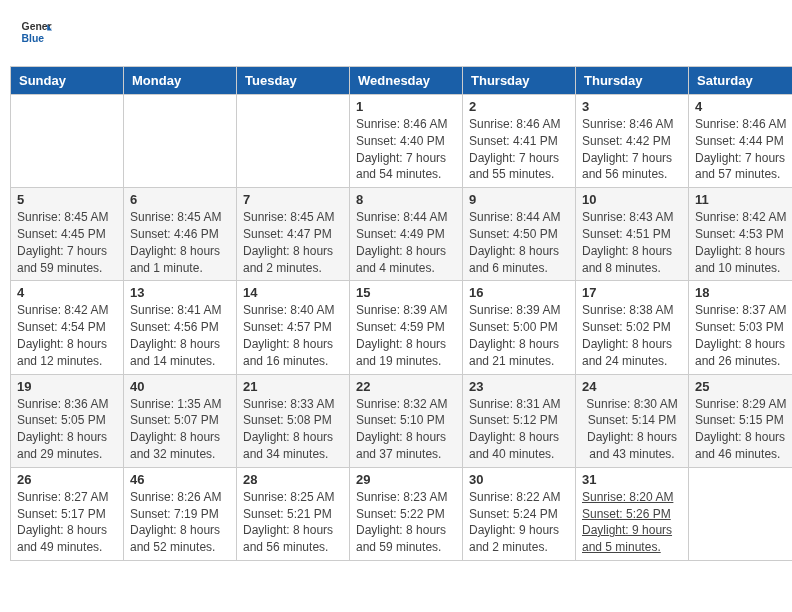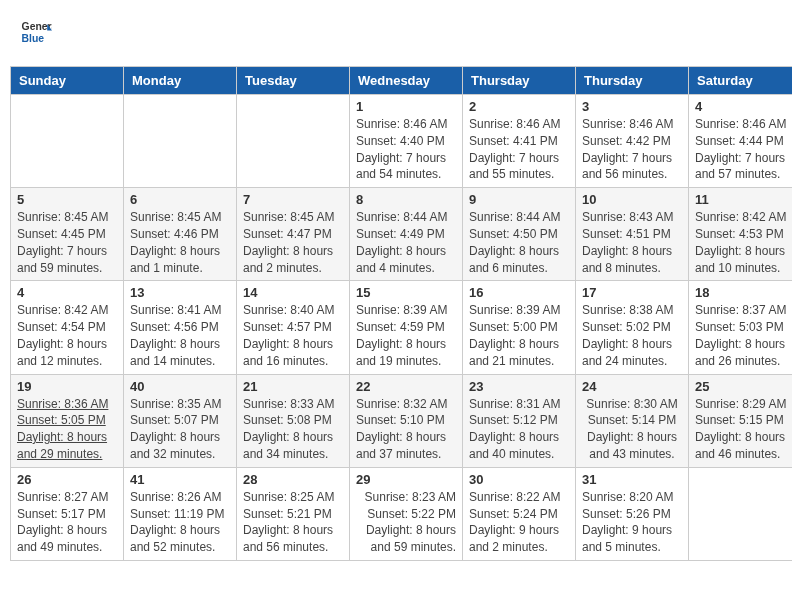--- a/index.html
+++ b/index.html
@@ -188,28 +188,28 @@
           <span class="day-num">18</span>
           <div class="day-info" style="white-space: pre-line;">Sunrise: 8:37 AM
 Sunset: 5:03 PM
 Daylight: 8 hours
 and 26 minutes.</div>
         </td>
       </tr>
       <tr>
         <td>
           <span class="day-num">19</span>
-          <div class="day-info" style="white-space: pre-line; text-decoration: underline;">Sunrise: 8:36 AM
+          <div class="day-info" style="white-space: pre-line;">Sunrise: 8:36 AM
 Sunset: 5:05 PM
 Daylight: 8 hours
 and 29 minutes.</div>
         </td>
         <td>
           <span class="day-num">40</span>
-          <div class="day-info" style="white-space: pre-line;">Sunrise: 8:35 AM
+          <div class="day-info" style="white-space: pre-line;">Sunrise: 1:35 AM
 Sunset: 5:07 PM
 Daylight: 8 hours
 and 32 minutes.</div>
         </td>
         <td>
           <span class="day-num">21</span>
           <div class="day-info" style="white-space: pre-line;">Sunrise: 8:33 AM
 Sunset: 5:08 PM
 Daylight: 8 hours
 and 34 minutes.</div>
@@ -245,50 +245,50 @@
       </tr>
       <tr>
         <td>
           <span class="day-num">26</span>
           <div class="day-info" style="white-space: pre-line;">Sunrise: 8:27 AM
 Sunset: 5:17 PM
 Daylight: 8 hours
 and 49 minutes.</div>
         </td>
         <td>
-          <span class="day-num">41</span>
+          <span class="day-num">46</span>
           <div class="day-info" style="white-space: pre-line;">Sunrise: 8:26 AM
-Sunset: 11:19 PM
+Sunset: 7:19 PM
 Daylight: 8 hours
 and 52 minutes.</div>
         </td>
         <td>
           <span class="day-num">28</span>
           <div class="day-info" style="white-space: pre-line;">Sunrise: 8:25 AM
 Sunset: 5:21 PM
 Daylight: 8 hours
 and 56 minutes.</div>
         </td>
         <td>
           <span class="day-num">29</span>
-          <div class="day-info" style="white-space: pre-line; text-align: right;">Sunrise: 8:23 AM
+          <div class="day-info" style="white-space: pre-line;">Sunrise: 8:23 AM
 Sunset: 5:22 PM
 Daylight: 8 hours
 and 59 minutes.</div>
         </td>
         <td>
           <span class="day-num">30</span>
           <div class="day-info" style="white-space: pre-line;">Sunrise: 8:22 AM
 Sunset: 5:24 PM
 Daylight: 9 hours
 and 2 minutes.</div>
         </td>
         <td>
           <span class="day-num">31</span>
-          <div class="day-info" style="white-space: pre-line;">Sunrise: 8:20 AM
+          <div class="day-info" style="white-space: pre-line; text-decoration: underline;">Sunrise: 8:20 AM
 Sunset: 5:26 PM
 Daylight: 9 hours
 and 5 minutes.</div>
         </td>
         <td class="empty"></td>
       </tr>
     </tbody>
 </table>
 
 </body></html>

